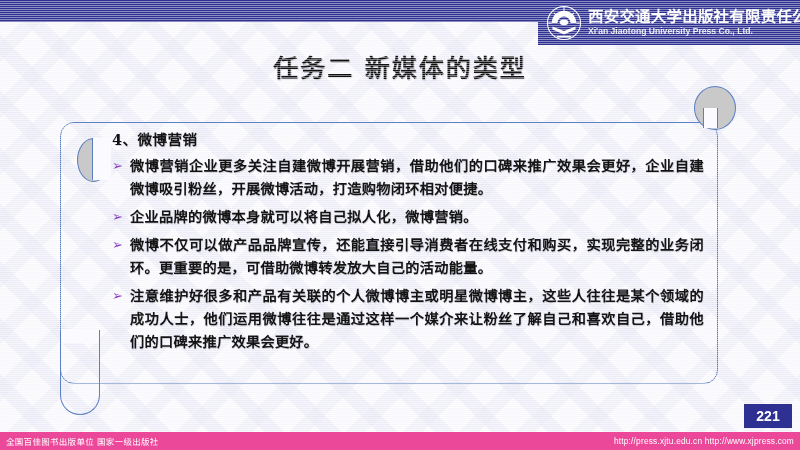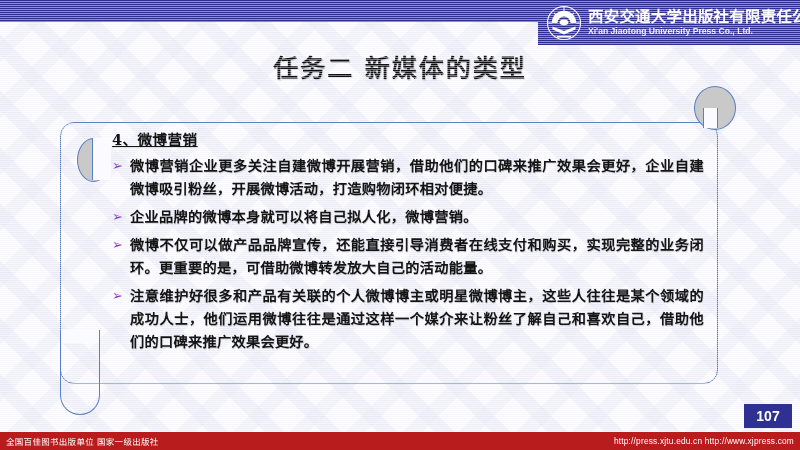--- a/index.html
+++ b/index.html
@@ -188,21 +188,20 @@
     z-index: 5;
     font-family: "DejaVu Serif", "Liberation Serif", serif;
     color: #141414;
   }
   .heading-line {
     font-size: 14.5px;
     font-weight: bold;
     letter-spacing: 0.5px;
     margin-bottom: 6px;
     text-shadow: 0.6px 0.6px 0 rgba(175,175,190,0.5);
-    text-decoration: underline;
   }
   .bullet-row {
     display: flex;
     align-items: flex-start;
     margin-bottom: 5px;
   }
   .bullet-arrow {
     flex: 0 0 16px;
     color: #8a3fc0;
     font-size: 13px;
@@ -233,21 +232,21 @@
     justify-content: center;
     font-family: "Liberation Sans", sans-serif;
     z-index: 6;
   }
 
   
   #footer-bar {
     position: absolute;
     left: 0; bottom: 0;
     width: 800px; height: 18px;
-    background: #b91c1c;
+    background: #ec4899;
     display: flex;
     align-items: center;
     justify-content: space-between;
     padding: 0 6px;
     box-sizing: border-box;
     z-index: 6;
   }
   #footer-left {
     color: #ffffff;
     font-size: 8.5px;
@@ -321,21 +320,21 @@
       <span class="bullet-arrow">➢</span>
       <span class="bullet-text">微博不仅可以做产品品牌宣传，还能直接引导消费者在线支付和购买，实现完整的业务闭环。更重要的是，可借助微博转发放大自己的活动能量。</span>
     </div>
 
     <div class="bullet-row">
       <span class="bullet-arrow">➢</span>
       <span class="bullet-text">注意维护好很多和产品有关联的个人微博博主或明星微博博主，这些人往往是某个领域的成功人士，他们运用微博往往是通过这样一个媒介来让粉丝了解自己和喜欢自己，借助他们的口碑来推广效果会更好。</span>
     </div>
   </div>
 
-  <div id="page-number">107</div>
+  <div id="page-number">221</div>
 
   <div id="footer-bar">
     <span id="footer-left">全国百佳图书出版单位  国家一级出版社</span>
     <span id="footer-right">http://press.xjtu.edu.cn  http://www.xjpress.com</span>
   </div>
 
   <div id="bg-noise"></div>
 </div>
 
 </body></html>

